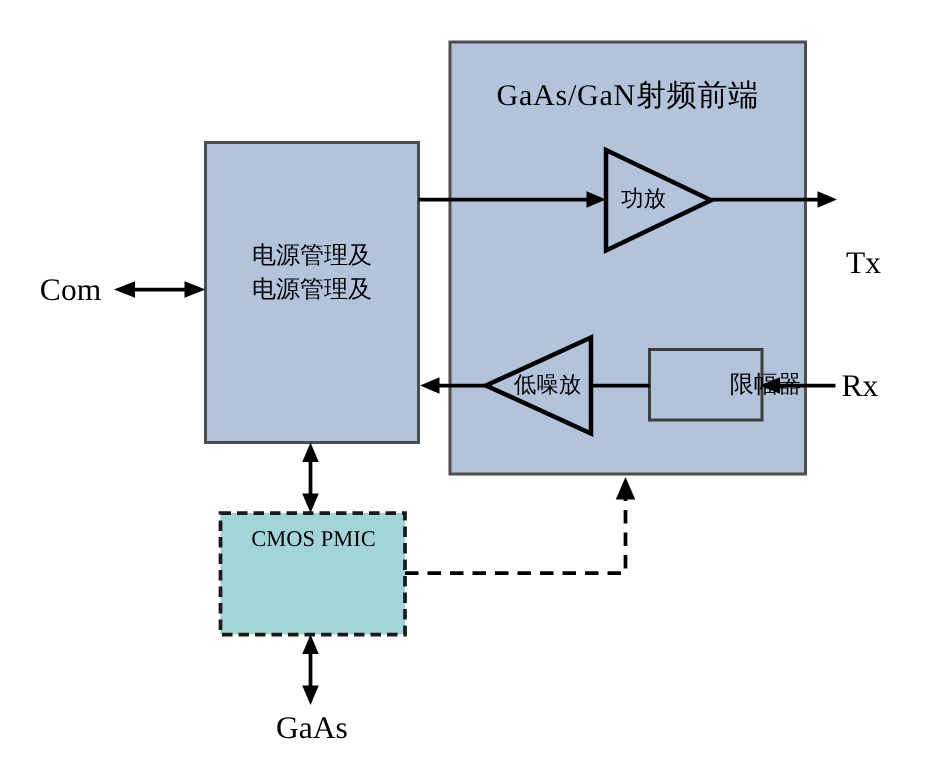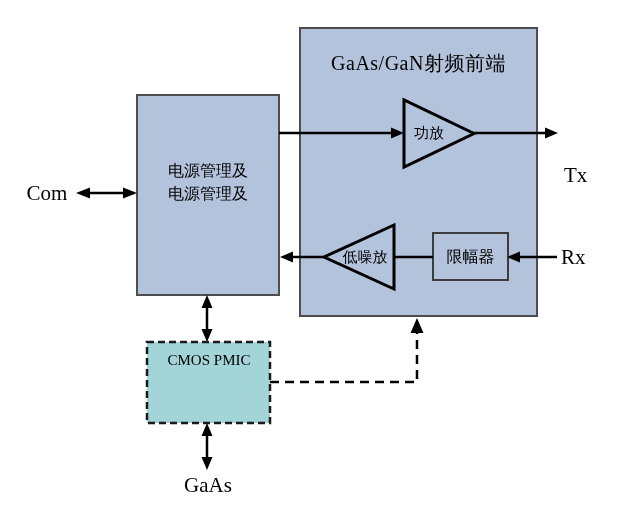--- a/index.html
+++ b/index.html
@@ -77,21 +77,21 @@
   </div>
 
   <div class="lbl pmic-text" style="left:147px; top:349px; width:124px;">
     <div>CMOS PMIC</div>
   </div>
 
   <div class="lbl amp-lbl" style="left:402px; top:124px; width:54px;">功放</div>
 
   <div class="lbl amp-lbl" style="left:330px; top:248px; width:70px;">低噪放</div>
 
-  <div class="lbl limiter-lbl" style="left:433px; top:248px; width:75px;">限幅器</div>
+  <div class="lbl limiter-lbl" style="left:433px; top:248px; width:75px;padding-left:40px;">限幅器</div>
 
   <div class="lbl port-lbl" style="left:18px; top:181px; width:58px;">Com</div>
 
   <div class="lbl port-lbl" style="left:564px; top:121px;margin-top:42px;">Tx</div>
 
   <div class="lbl port-lbl" style="left:561px; top:245px;">Rx</div>
 
   <div class="lbl port-lbl" style="left:177px; top:473px; width:62px;">GaAs</div>
 
 </div>

